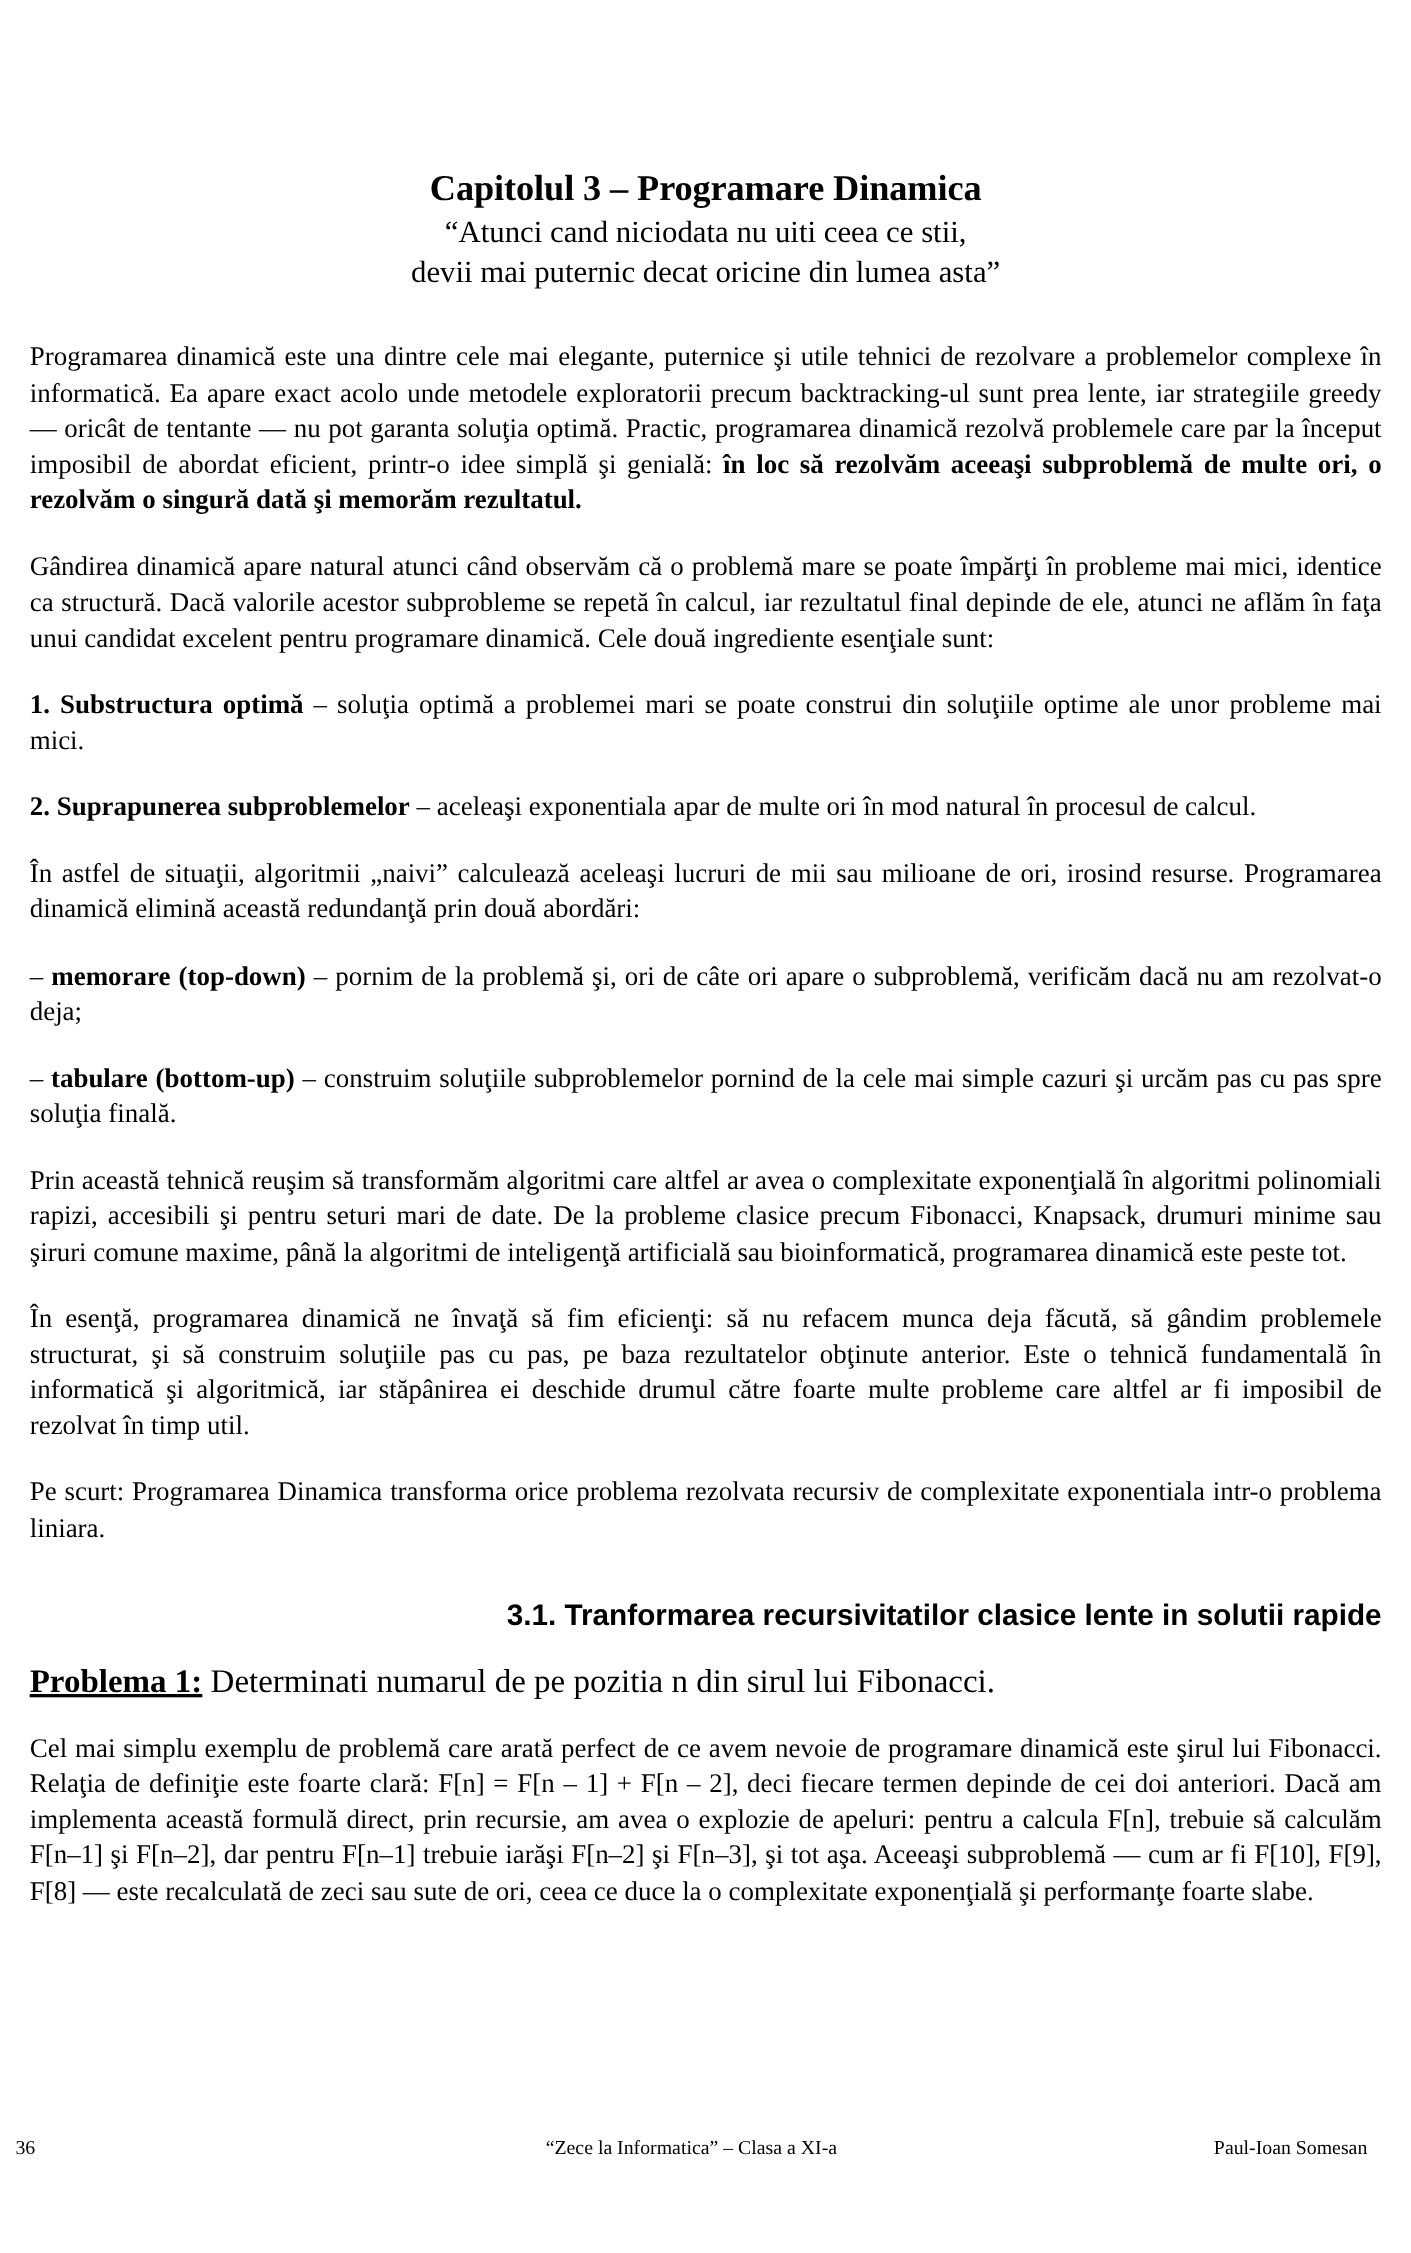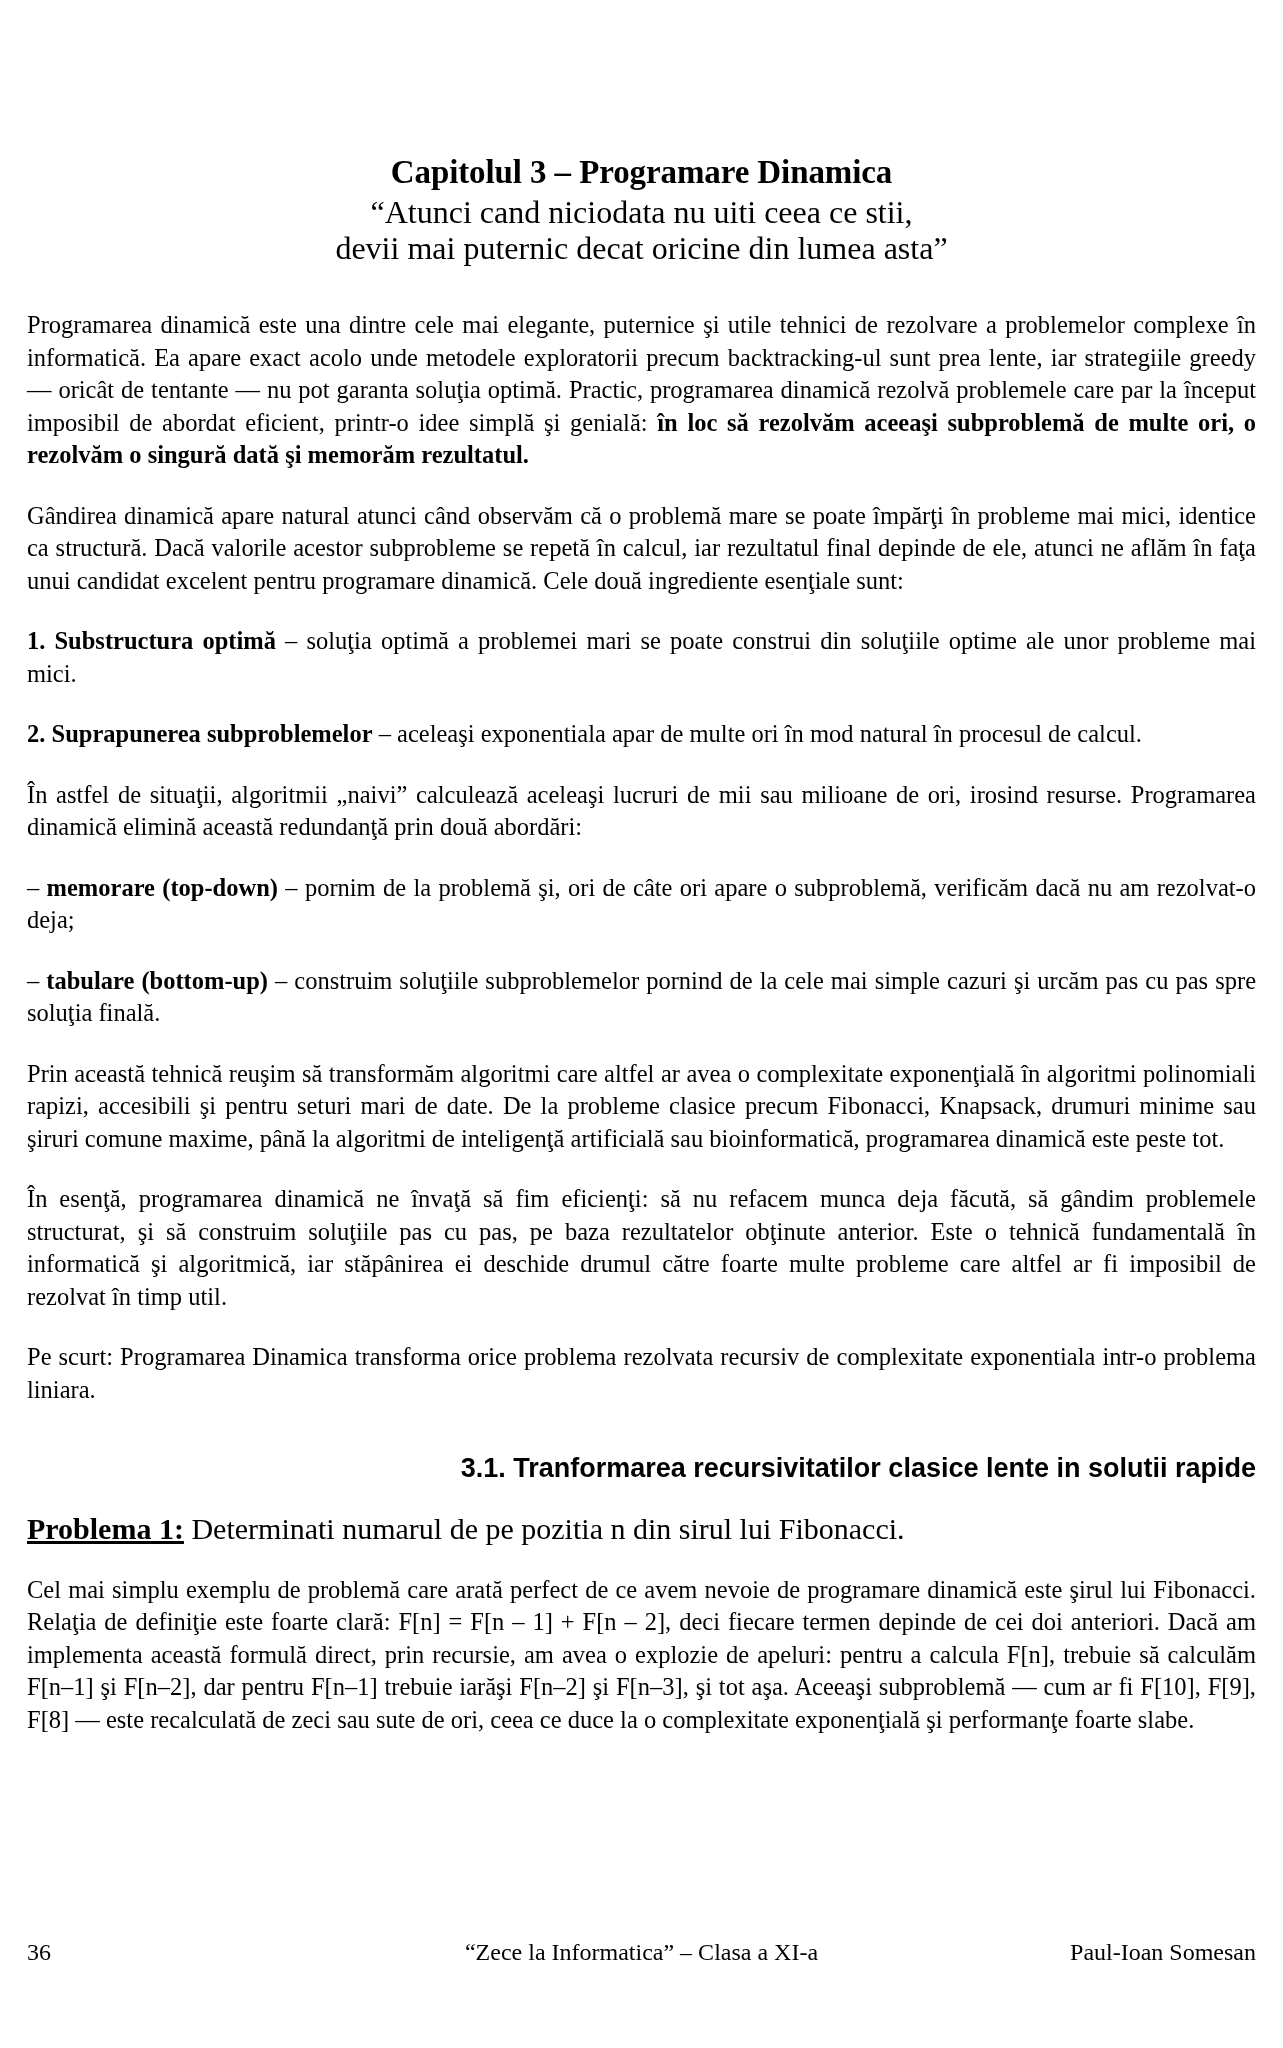--- a/index.html
+++ b/index.html
@@ -37,21 +37,21 @@
   }
   .chapter-title {
     font-family: "Liberation Serif", "DejaVu Serif", serif;
     font-weight: bold;
     font-size: 33px;
     line-height: 40px;
     letter-spacing: -0.1px;
   }
   .epigraph {
     font-family: "Liberation Serif", "DejaVu Serif", serif;
-    font-size: 32px;
+    font-size: 28px;
     line-height: 32px;
     margin-top: 4px;
   }
 
   
   .para {
     font-size: 24.5px;
     line-height: 32.5px;
     text-align: justify;
     text-justify: inter-word;
@@ -81,27 +81,27 @@
   }
   .problem-label {
     font-weight: bold;
     text-decoration: underline;
     text-underline-offset: 2px;
   }
 
   
   .footer {
     position: absolute;
-    left: 27px;
+    left: 14px;
     top: 1937px;
     width: 1229px;
     display: flex;
     align-items: baseline;
     justify-content: space-between;
-    font-size: 24px;
+    font-size: 18px;
     line-height: 30px;
   }
   .footer-page { flex: 0 0 auto; text-align: left; }
   .footer-center {
     position: absolute;
     left: 0; right: 0;
     text-align: center;
     pointer-events: none;
   }
   .footer-author { flex: 0 0 auto; margin-left: auto; text-align: left; }

